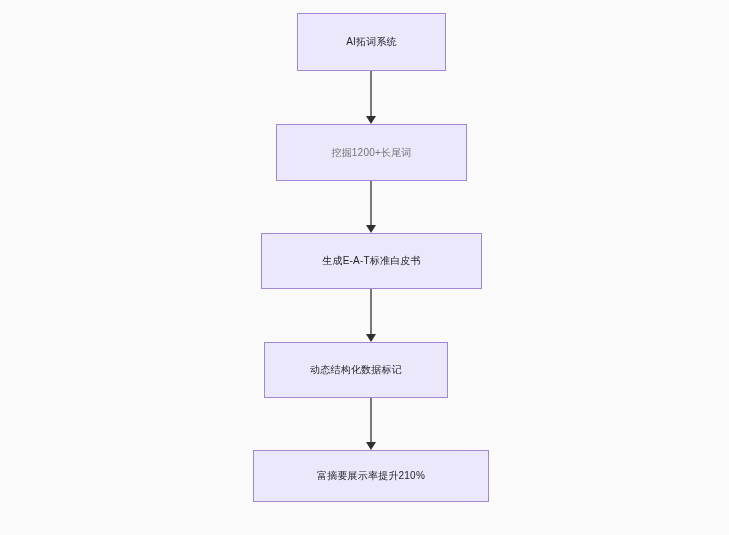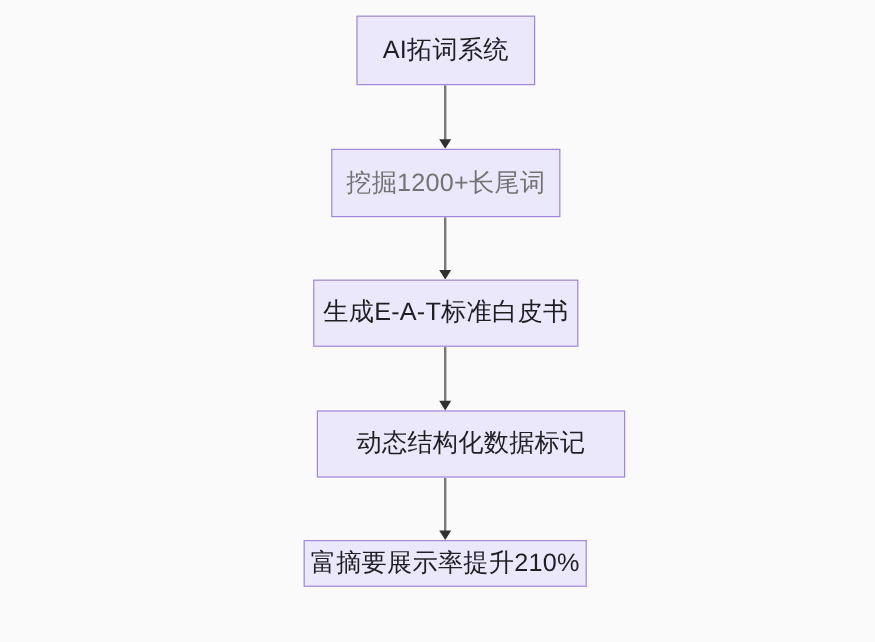--- a/index.html
+++ b/index.html
@@ -20,21 +20,21 @@
   }
   .node {
     position: absolute;
     box-sizing: border-box;
     background: #ece8fb;
     border: 1.6px solid #a287d6;
     display: flex;
     align-items: center;
     justify-content: center;
     color: #1f1f23;
-    font-size: 21px;
+    font-size: 10px;
     letter-spacing: 0.2px;
     line-height: 1.2;
     white-space: nowrap;
   }
   .node-label {
     display: block;
   }
   .edge {
     position: absolute;
     width: 0;
@@ -81,20 +81,20 @@
 
   <div class="node" id="node-0" style="left: 297px; top: 13px; width: 149px; height: 58px; background: rgb(236, 232, 251); border-color: rgb(162, 135, 214); color: rgb(31, 31, 35);">
     <span class="node-label">AI拓词系统</span>
   </div>
   <div class="node" id="node-1" style="left: 276px; top: 124px; width: 191px; height: 57px; background: rgb(236, 232, 251); border-color: rgb(162, 135, 214); color: #737373;">
     <span class="node-label">挖掘1200+长尾词</span>
   </div>
   <div class="node" id="node-2" style="left: 261px; top: 233px; width: 221px; height: 56px; background: rgb(236, 232, 251); border-color: rgb(162, 135, 214); color: rgb(31, 31, 35);">
     <span class="node-label">生成E-A-T标准白皮书</span>
   </div>
-  <div class="node" id="node-3" style="left: 264px; top: 342px; width: 257px; height: 56px; background: rgb(236, 232, 251); border-color: rgb(162, 135, 214); color: rgb(31, 31, 35);">
+  <div class="node" id="node-3" style="left: 264px; top: 342px; width: 184px; height: 56px; background: rgb(236, 232, 251); border-color: rgb(162, 135, 214); color: rgb(31, 31, 35);">
     <span class="node-label">动态结构化数据标记</span>
   </div>
-  <div class="node" id="node-4" style="left: 253px; top: 450px; width: 236px; height: 39px; background: rgb(236, 232, 251); border-color: rgb(162, 135, 214); color: rgb(31, 31, 35);">
+  <div class="node" id="node-4" style="left: 253px; top: 450px; width: 236px; height: 52px; background: rgb(236, 232, 251); border-color: rgb(162, 135, 214); color: rgb(31, 31, 35);">
     <span class="node-label">富摘要展示率提升210%</span>
   </div>
 
 </div>
 
 </body></html>

